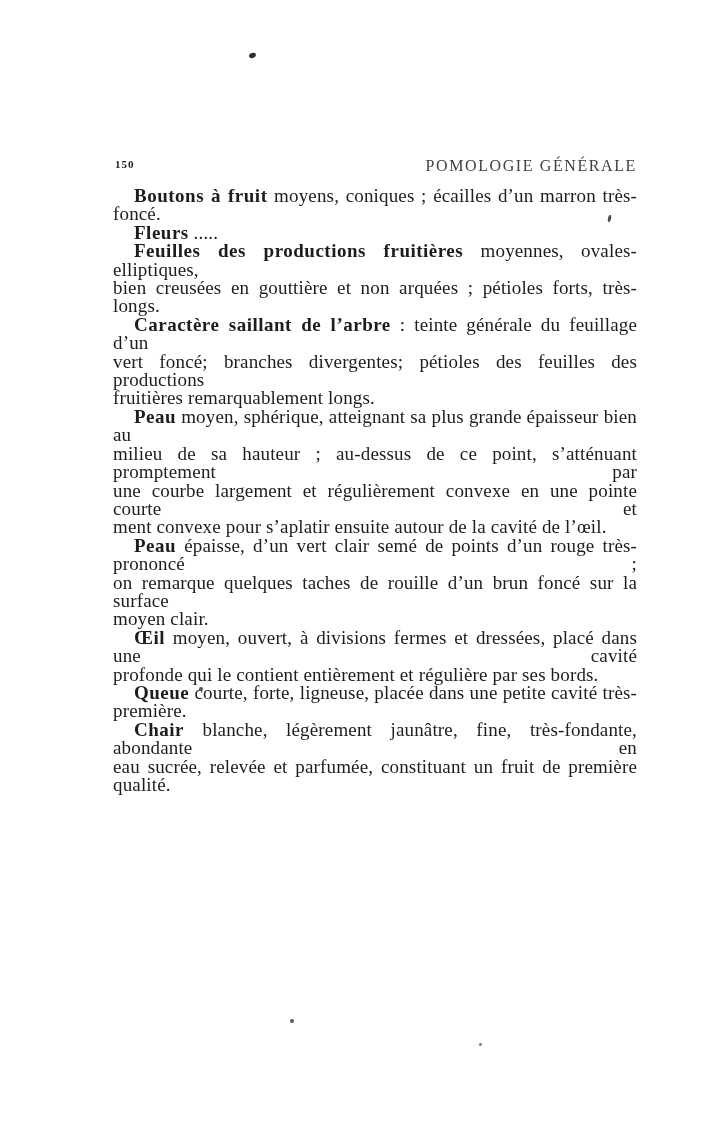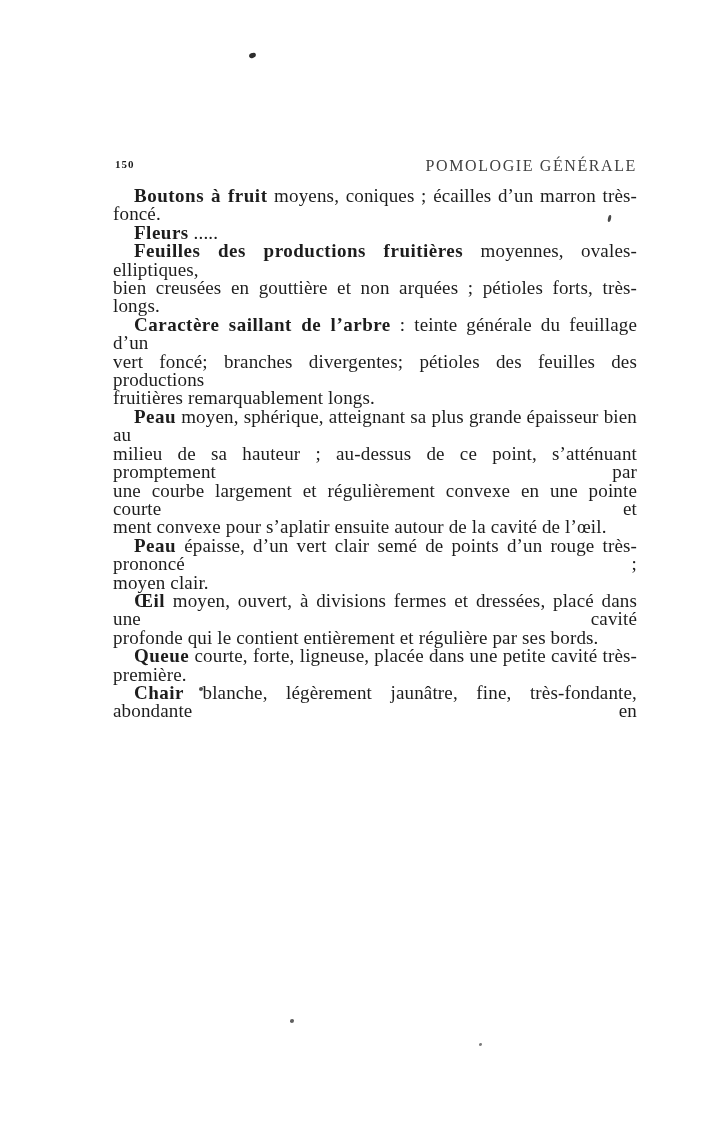--- a/index.html
+++ b/index.html
@@ -102,32 +102,34 @@
         <div class="line last"><span class="plain">fruitières remarquablement longs.</span></div>
       </div>
       <div class="paragraph">
         <div class="line first"><span class="lead">Peau</span><span class="plain"> moyen, sphérique, atteignant sa plus grande épaisseur bien au</span></div>
         <div class="line"><span class="plain">milieu de sa hauteur ; au-dessus de ce point, s’atténuant promptement par</span></div>
         <div class="line"><span class="plain">une courbe largement et régulièrement convexe en une pointe courte et</span></div>
         <div class="line last"><span class="plain">ment convexe pour s’aplatir ensuite autour de la cavité de l’œil.</span></div>
       </div>
       <div class="paragraph">
         <div class="line first"><span class="lead">Peau</span><span class="plain"> épaisse, d’un vert clair semé de points d’un rouge très-prononcé ;</span></div>
+        <div class="line"><span class="plain">on remarque quelques taches de rouille d’un brun foncé sur la surface</span></div>
         <div class="line last"><span class="plain">moyen clair.</span></div>
       </div>
       <div class="paragraph">
         <div class="line first"><span class="lead">Œil</span><span class="plain"> moyen, ouvert, à divisions fermes et dressées, placé dans une cavité</span></div>
         <div class="line last"><span class="plain">profonde qui le contient entièrement et régulière par ses bords.</span></div>
       </div>
       <div class="paragraph">
         <div class="line first"><span class="lead">Queue</span><span class="plain"> courte, forte, ligneuse, placée dans une petite cavité très-</span></div>
         <div class="line last"><span class="plain">première.</span></div>
       </div>
       <div class="paragraph">
         <div class="line first"><span class="lead">Chair</span><span class="plain"> blanche, légèrement jaunâtre, fine, très-fondante, abondante en</span></div>
+        <div class="line last"><span class="plain">eau sucrée, relevée et parfumée, constituant un fruit de première qualité.</span></div>
       </div>
     </main>
 
   <div class="speck s1"></div>
   <div class="speck s2"></div>
   <div class="speck s3"></div>
   <div class="speck s4"></div>
   <div class="speck s5"></div>
 
 </div>

